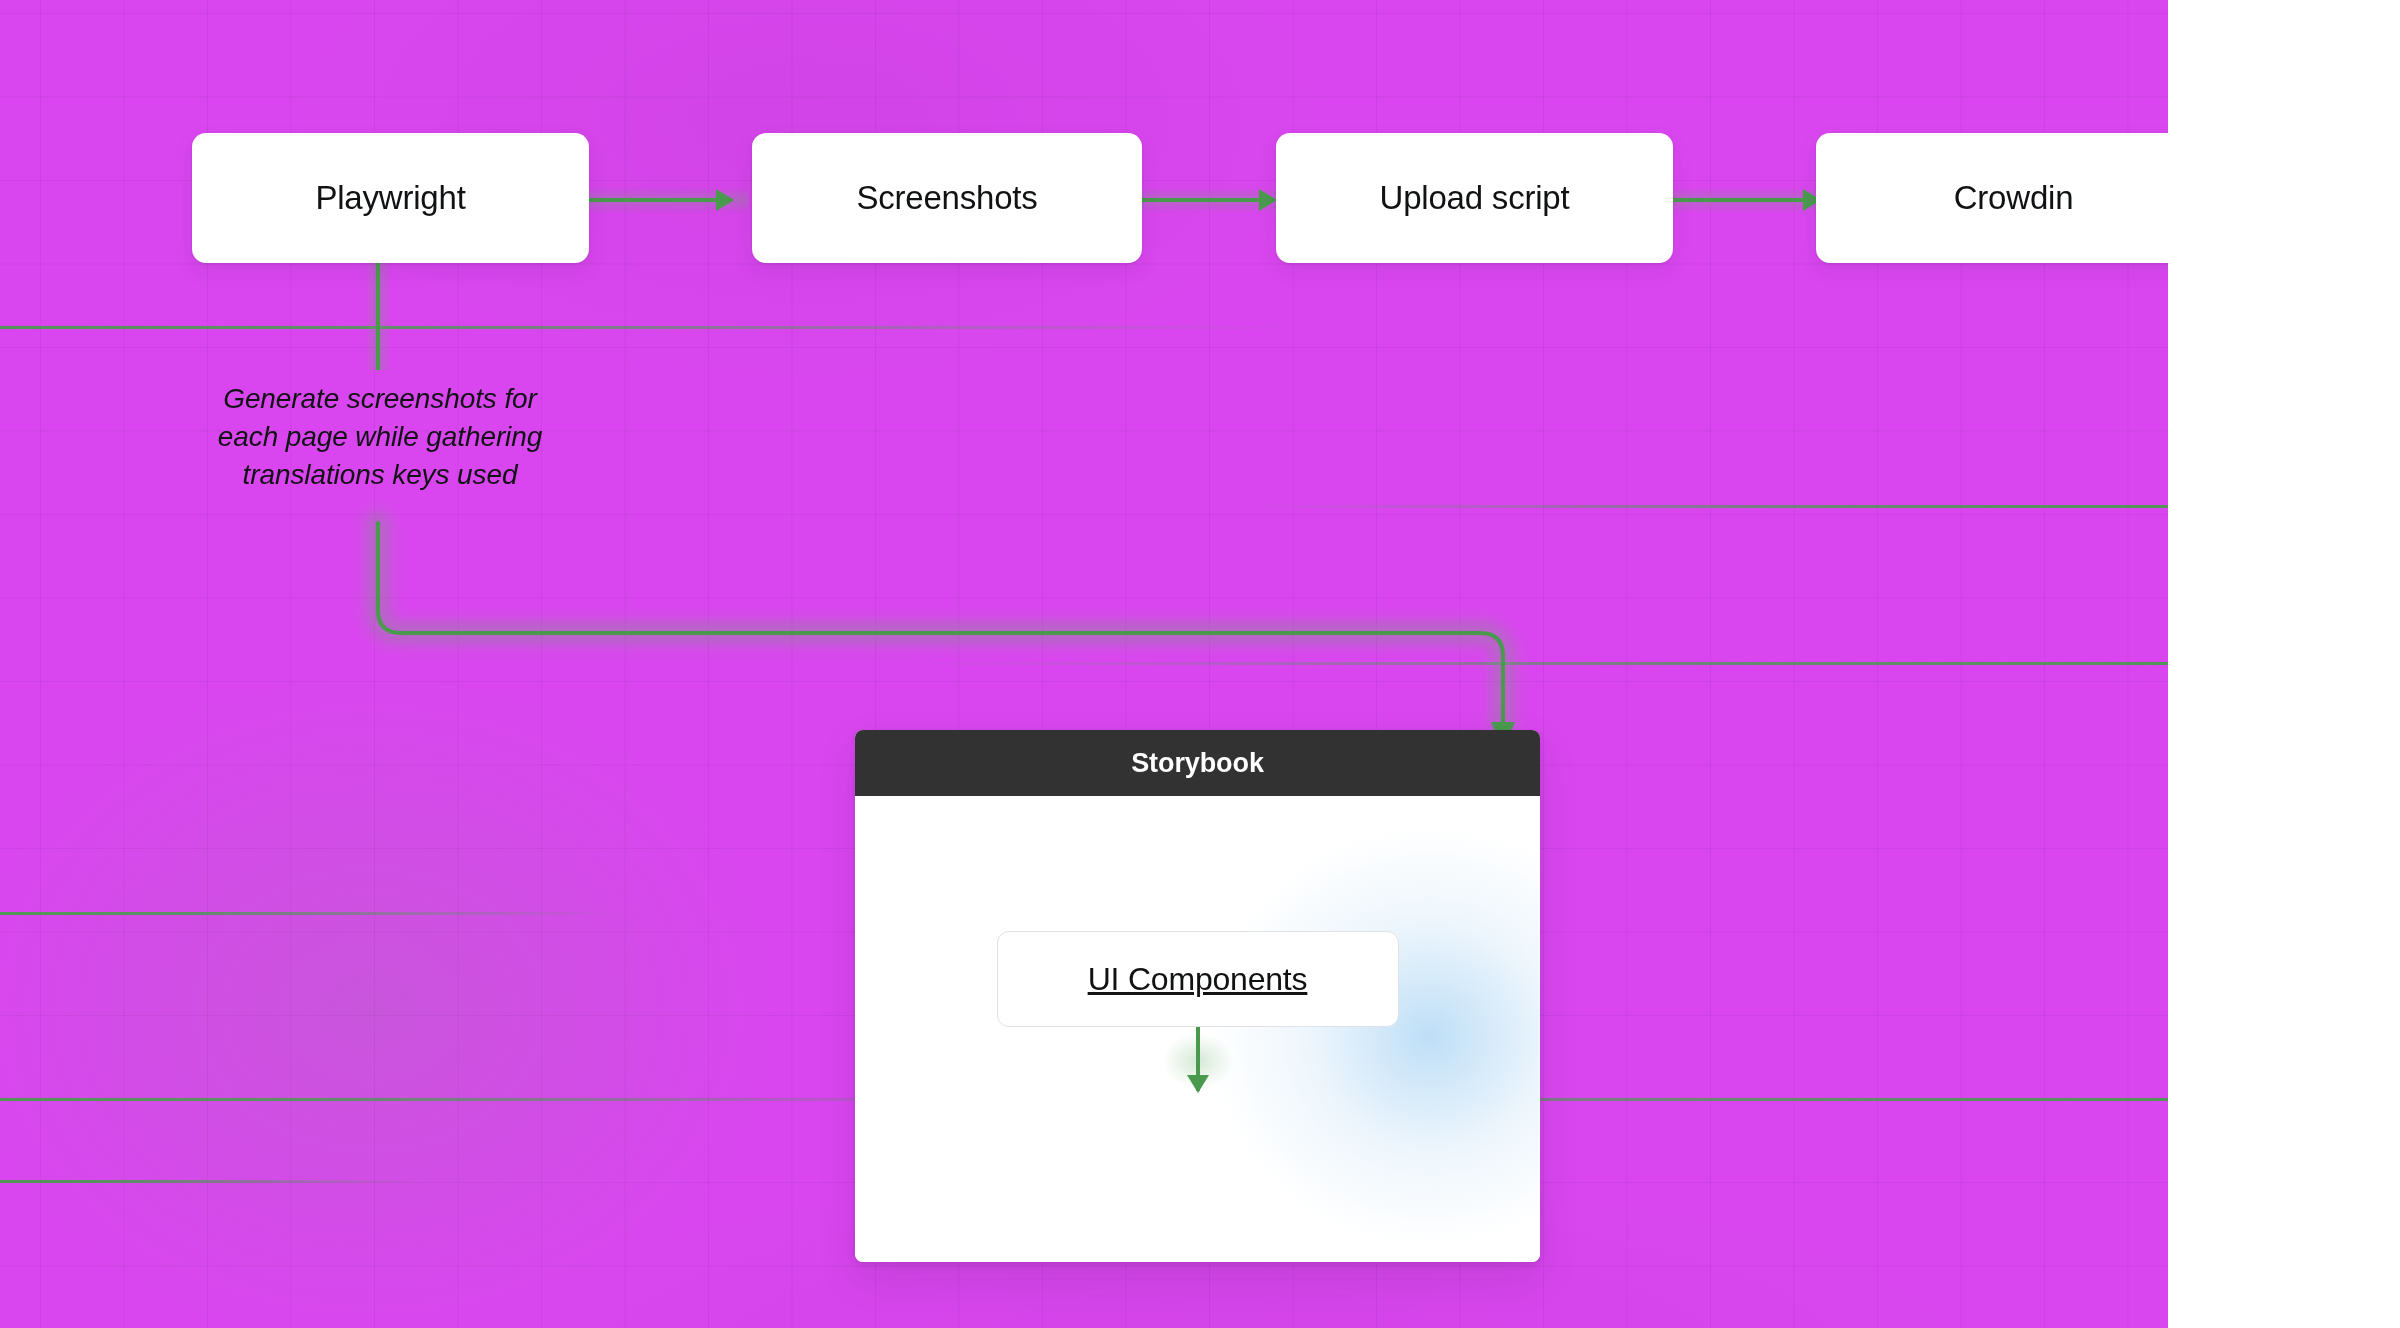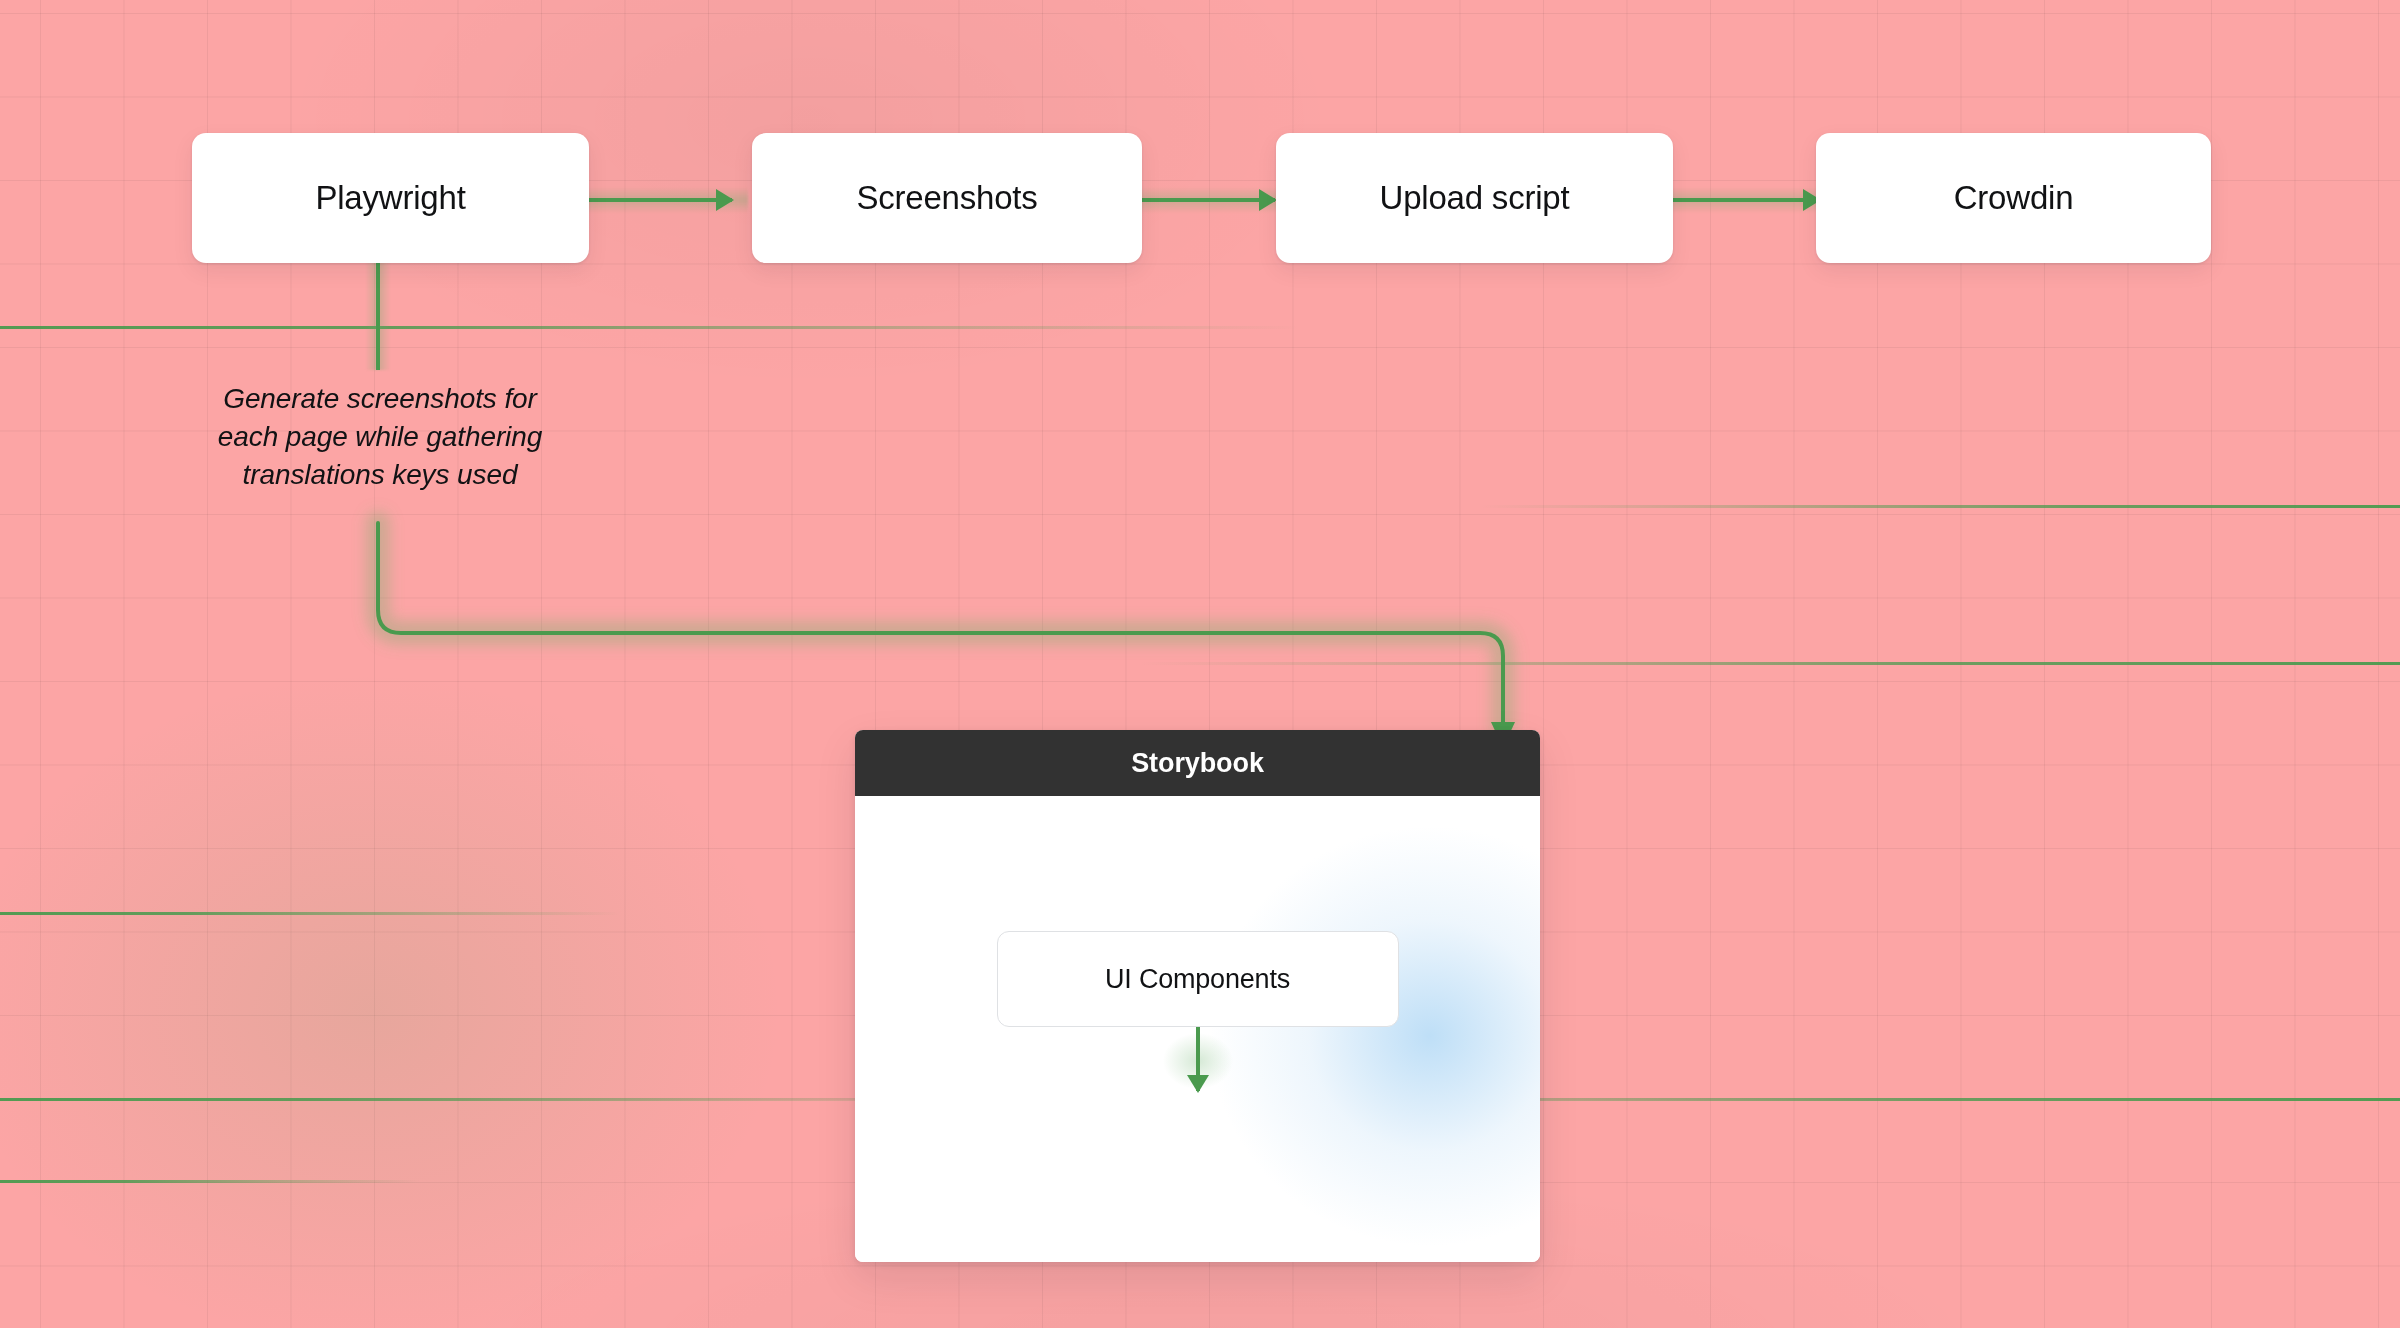--- a/index.html
+++ b/index.html
@@ -2,24 +2,24 @@
 <html><head>
 <meta charset="utf-8">
 <style>
   html, body {
     margin: 0;
     padding: 0;
     background: #ffffff;
   }
   #stage {
     position: relative;
-    width: 2400px;
+    width: 2168px;
     height: 1328px;
     overflow: hidden;
-    background: #fca5a5;
+    background: #d946ef;
     font-family: "Liberation Sans", sans-serif;
   }
 
   
   .bg-grid {
     position: absolute;
     inset: 0;
     background-image:
       linear-gradient(to right, rgba(0,0,0,0.055) 1px, transparent 1px),
       linear-gradient(to bottom, rgba(0,0,0,0.055) 1px, transparent 1px);
@@ -204,25 +204,26 @@
     left: 50%;
     transform: translateX(-50%);
     width: 400px;
     height: 94px;
     background: #ffffff;
     border: 1px solid #dfe1e4;
     border-radius: 12px;
     display: flex;
     align-items: center;
     justify-content: center;
-    font-size: 27px;
+    font-size: 32px;
     color: #111214;
     letter-spacing: -0.2px;
     z-index: 3;
     white-space: nowrap;
+    text-decoration: underline;
   }
   .panel-arrow {
     position: absolute;
     left: 50%;
     transform: translateX(-50%);
     width: 4px;
     background: #4a9a4e;
     z-index: 2;
   }
   .panel-arrow::after {

